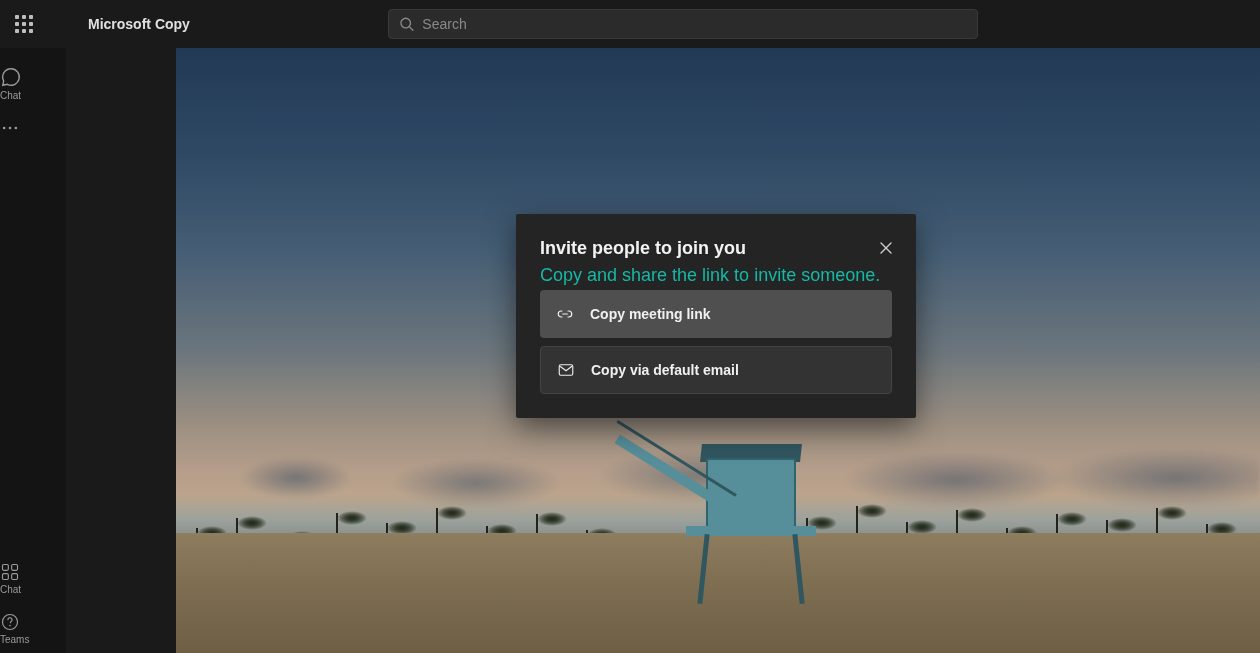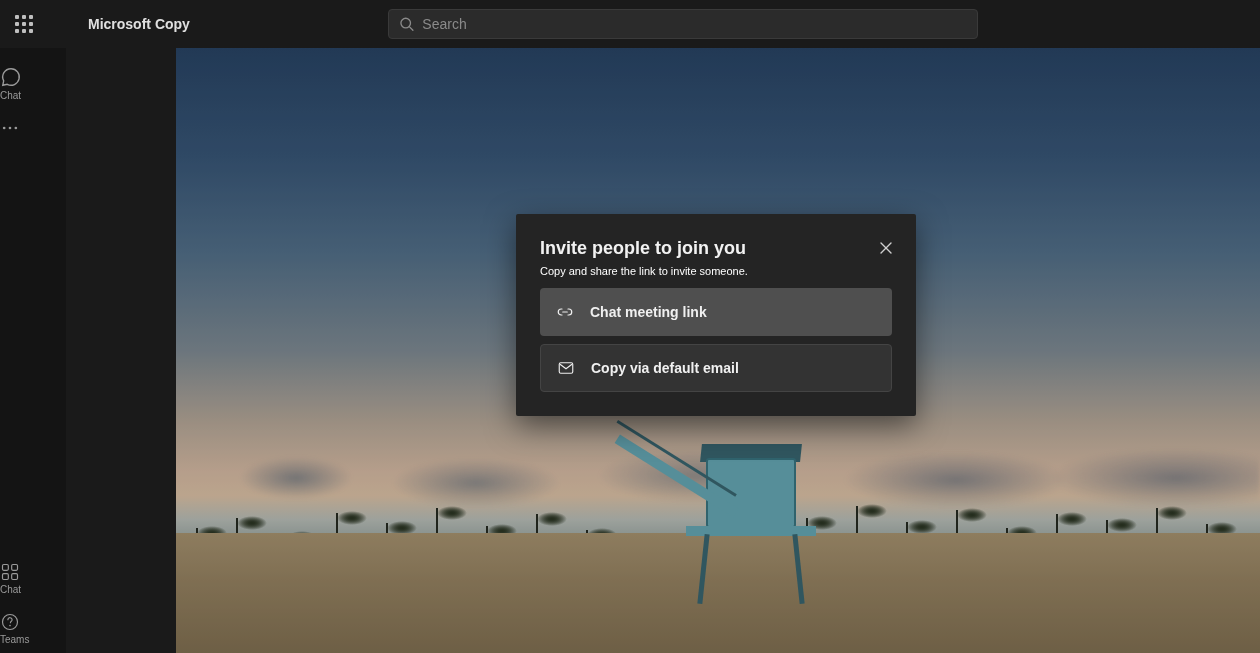--- a/index.html
+++ b/index.html
@@ -106,21 +106,21 @@
   
   .dim { position: absolute; inset: 0; background: rgba(0,0,0,.22); }
 
   
   .modal {
     position: absolute; left: 516px; top: 214px; width: 400px;
     background: #242424; border-radius: 2px; padding: 24px 24px 24px 24px;
     box-shadow: 0 10px 30px rgba(0,0,0,.5);
   }
   .modal h2 { font-size: 18px; font-weight: 700; color: #f2f2f2; margin-bottom: 6px; }
-  .modal p { font-size: 11px; color: #ffffff; margin-bottom: 11px; }
+  .modal p { font-size: 18px; color: #14b8a6; margin-bottom: 4px; }
   .modal .close {
     position: absolute; right: 16px; top: 20px; width: 28px; height: 28px;
     display: flex; align-items: center; justify-content: center; cursor: pointer; color: #cfcfcf;
     border-radius: 4px;
   }
   .modal .opt {
     width: 352px; height: 48px; border-radius: 4px; display: flex; align-items: center;
     padding: 0 16px; gap: 16px; cursor: pointer; margin-bottom: 8px;
     font-size: 14px; font-weight: 600; color: #f0f0f0;
   }
@@ -241,21 +241,21 @@
   </div>
   <h2>Invite people to join you</h2>
   <p>Copy and share the link to invite someone.</p>
 
   <div class="opt primary">
     <svg width="18" height="18" viewBox="0 0 24 24">
       <path d="M9 12h6" stroke="#f0f0f0" stroke-width="1.6" stroke-linecap="round"></path>
       <path d="M8 16H7a4 4 0 0 1 0-8h1" stroke="#f0f0f0" stroke-width="1.6" fill="none" stroke-linecap="round"></path>
       <path d="M16 8h1a4 4 0 0 1 0 8h-1" stroke="#f0f0f0" stroke-width="1.6" fill="none" stroke-linecap="round"></path>
     </svg>
-    <span>Chat meeting link</span>
+    <span>Copy meeting link</span>
   </div>
 
   <div class="opt secondary">
     <svg width="18" height="18" viewBox="0 0 24 24">
       <rect x="3" y="5" width="18" height="14" rx="2" fill="none" stroke="#f0f0f0" stroke-width="1.5"></rect>
       <path d="M4 7l8 6 8-6" fill="none" stroke="#f0f0f0" stroke-width="1.5"></path>
     </svg>
     <span>Copy via default email</span>
   </div>
 </div>

